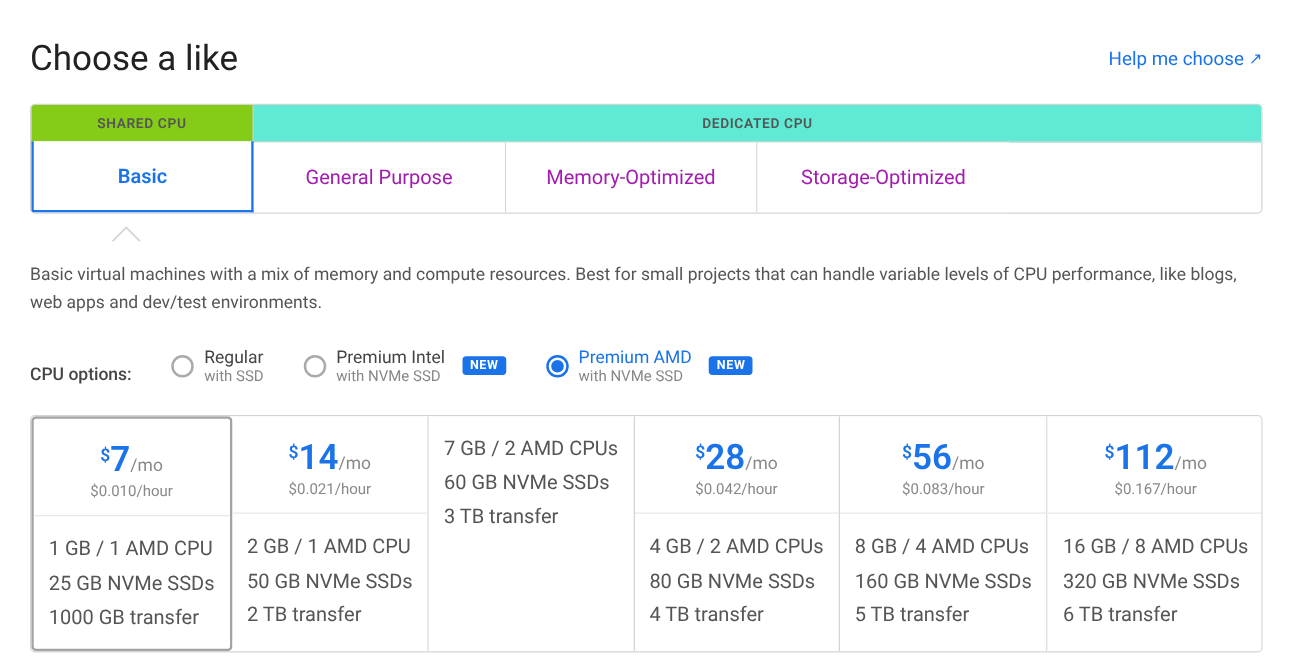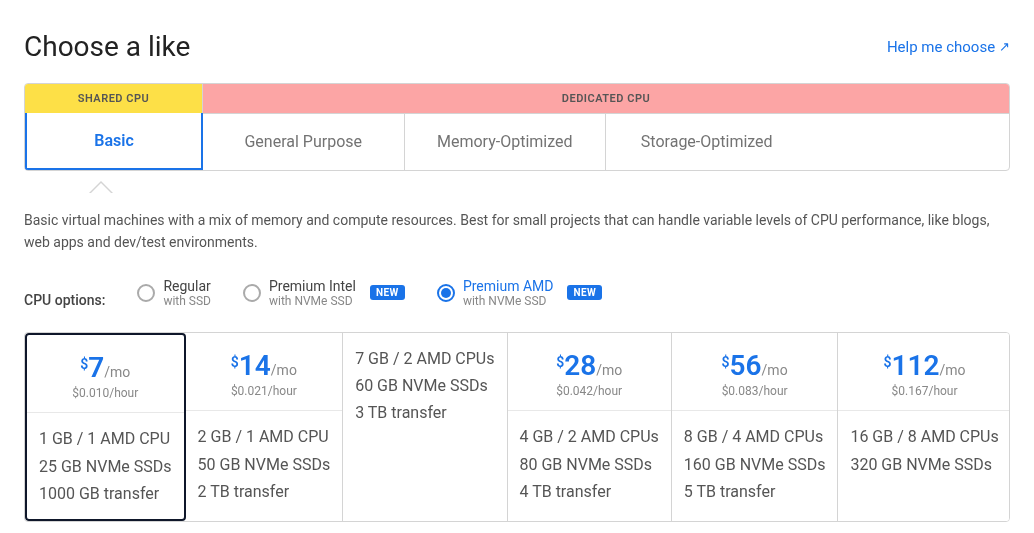--- a/index.html
+++ b/index.html
@@ -44,53 +44,53 @@
       overflow: hidden;
       margin-bottom: 0;
     }
 
     .tab-group-header {
       display: grid;
       grid-template-columns: 178px 1fr;
     }
 
     .shared-cpu-header {
-      background: #fde047;
+      background: #84cc16;
       text-align: center;
       padding: 8px;
       font-size: 11px;
       font-weight: 600;
       color: #555;
       letter-spacing: 0.5px;
       border-right: 1px solid #d4d4d4;
       border-bottom: 1px solid #d4d4d4;
     }
 
     .dedicated-cpu-header {
-      background: #fca5a5;
+      background: #5eead4;
       text-align: center;
       padding: 8px;
       font-size: 11px;
       font-weight: 600;
       color: #555;
       letter-spacing: 0.5px;
       border-bottom: 1px solid #d4d4d4;
     }
 
     .tab-row {
       display: grid;
       grid-template-columns: 178px 1fr 1fr 1fr 1fr;
     }
 
     .tab-item {
       padding: 18px 16px;
       text-align: center;
       cursor: pointer;
       font-size: 16px;
-      color: #737373;
+      color: #a21caf;
       border-right: 1px solid #d4d4d4;
       background: #fff;
     }
 
     .tab-item:last-child {
       border-right: none;
     }
 
     .tab-item.active {
       color: #1a73e8;
@@ -225,21 +225,21 @@
       border-right: 1px solid #d4d4d4;
       background: #fff;
       cursor: pointer;
     }
 
     .pricing-card:last-child {
       border-right: none;
     }
 
     .pricing-card.selected {
-      border: 2px solid #0f172a;
+      border: 2px solid #a3a3a3;
       border-radius: 4px;
     }
 
     .price-section {
       padding: 16px 12px 12px;
       text-align: center;
       border-bottom: 1px solid #e8e8e8;
     }
 
     .price-main {
@@ -421,16 +421,17 @@
   <div class="pricing-card">
     <div class="price-section">
       <div class="price-main">
         <span class="dollar">$</span><span class="amount">112</span><span class="per">/mo</span>
       </div>
       <div class="price-hourly">$0.167/hour</div>
     </div>
     <div class="specs-section">
       <div>16 GB / 8 AMD CPUs</div>
       <div>320 GB NVMe SSDs</div>
+      <div>6 TB transfer</div>
     </div>
   </div>
 
 </div>
 
 </body></html>

